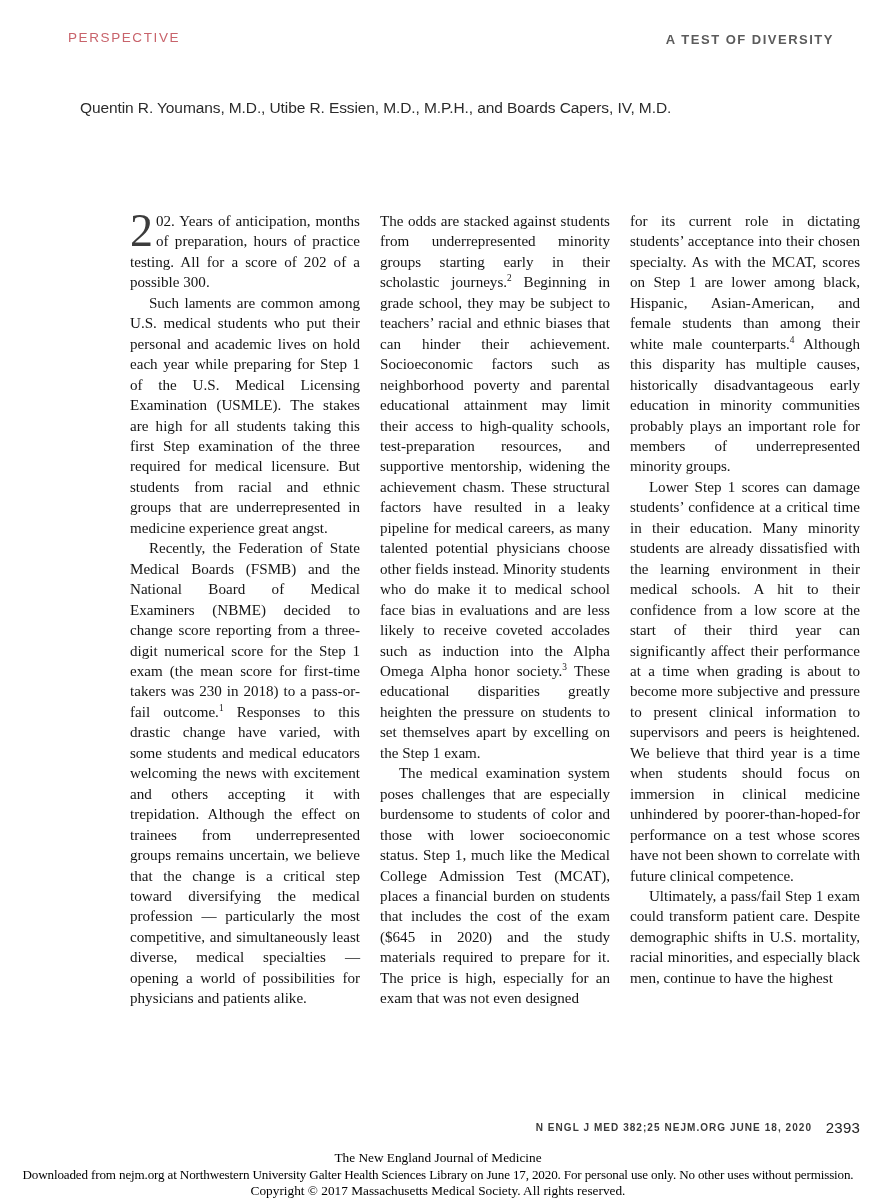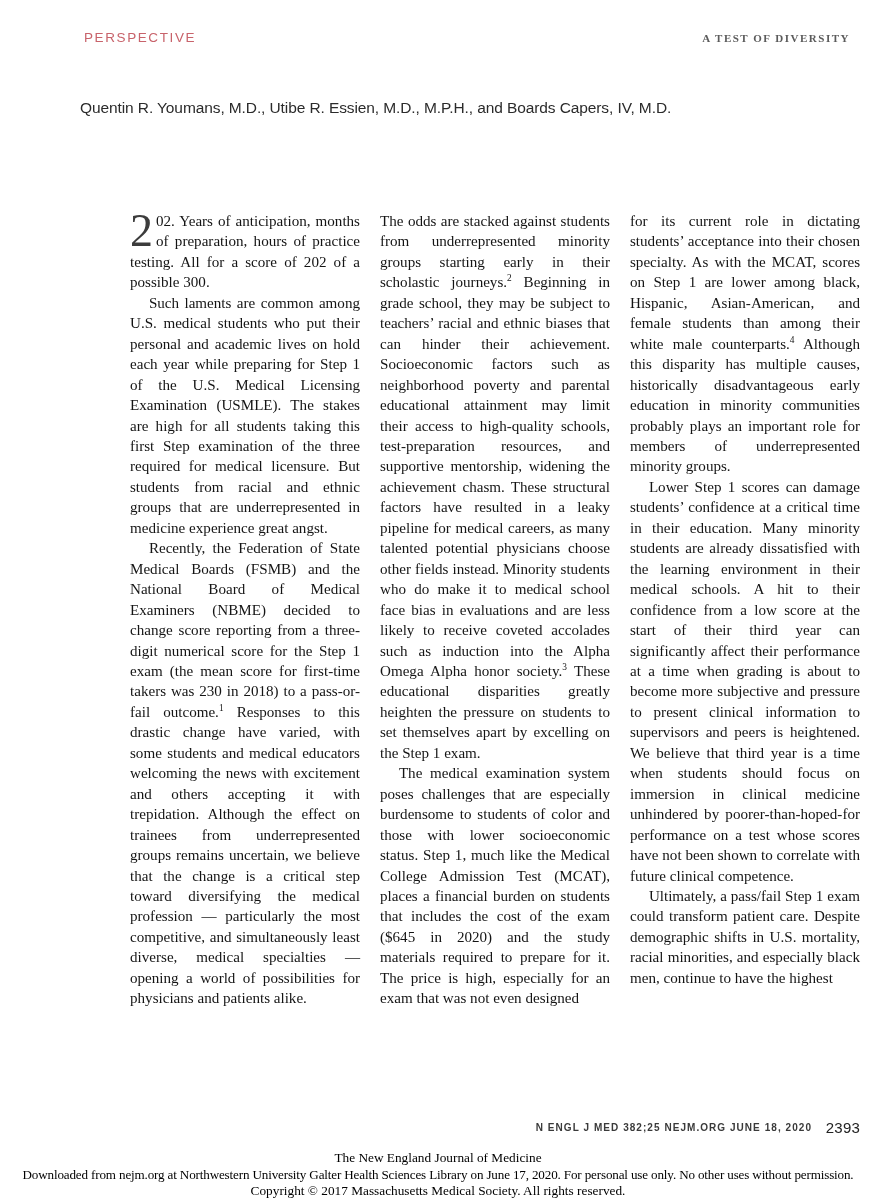--- a/index.html
+++ b/index.html
@@ -20,41 +20,41 @@
     position: absolute;
     left: 0; top: 0;
     width: 876px;
     height: 1200px;
     background: #fff;
   }
 
   
   .running-head {
     position: absolute;
-    left: 84px;
+    left: 68px;
     top: 30px;
     width: 780px;
     height: 18px;
   }
   .section-kicker {
     position: absolute;
     left: 0;
     top: 0;
     font-family: "Liberation Sans", sans-serif;
     font-size: 13.5px;
     letter-spacing: 1.6px;
     font-weight: 400;
     color: #c8636b;
   }
   .article-running-title {
     position: absolute;
     right: 14px;
     top: 2px;
-    font-family: Liberation Serif, serif;
-    font-size: 11px;
+    font-family: Liberation Sans, sans-serif;
+    font-size: 13px;
     letter-spacing: 1.5px;
     font-weight: 700;
     color: #5b5b5b;
   }
 
   
   .title-block {
     position: absolute;
     left: 80px;
     top: 84px;

